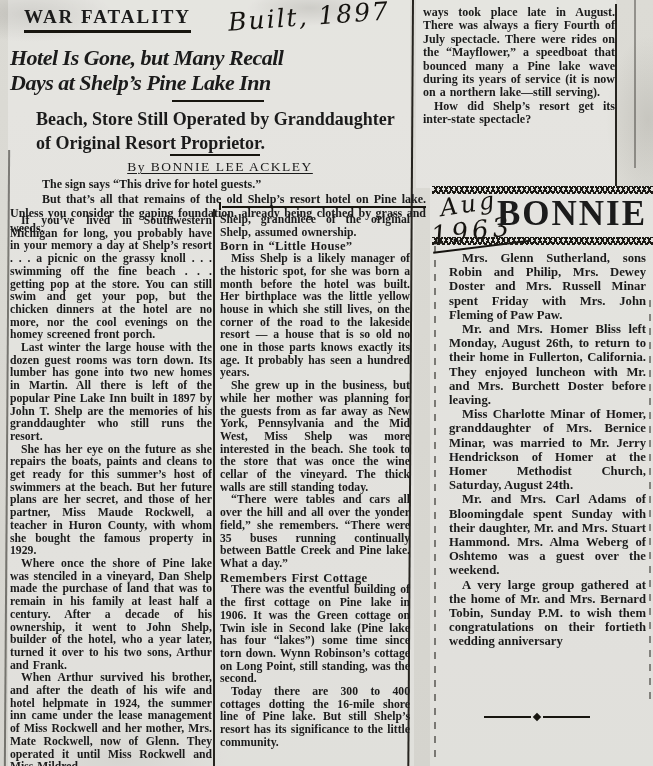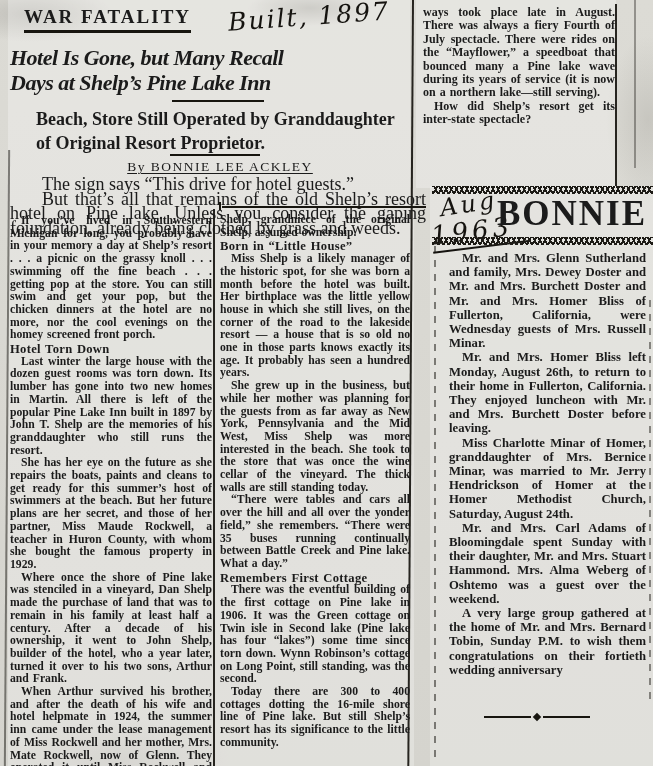--- a/index.html
+++ b/index.html
@@ -34,21 +34,21 @@
   .subhead{
     position:absolute;left:36px;top:108px;width:380px;
     font-weight:bold;font-size:18px;line-height:1.32;
   }
   .byline{
     position:absolute;left:20px;top:159px;width:400px;text-align:center;
     font-weight:normal;font-size:13.5px;letter-spacing:1.5px;
     text-decoration:underline;text-underline-offset:2px;
   }
   .lead{position:absolute;left:10px;top:177px;width:416px;
-    font-weight:normal;font-size:18px;line-height:14.6px;text-align:justify;}
+    font-weight:bold;font-size:12px;line-height:14.6px;text-align:justify;}
   .lead p{margin:0;text-indent:32px;}
   
   .col{position:absolute;font-weight:bold;font-size:11.7px;line-height:12.7px;
        text-align:justify;overflow:hidden;word-spacing:1px;}
   .col p{margin:0;text-indent:11px;}
   .col p.noind{text-indent:0;}
   .col h3{margin:1px 0 0 0;font-size:12.6px;text-indent:0;text-align:left;letter-spacing:.3px;}
   .col1{left:10px;top:215px;width:202px;height:551px;}
   .col2{left:220px;top:214px;width:190px;height:552px;}
   .col3{left:423px;top:6px;width:192px;height:182px;font-size:12px;line-height:13.4px;}
@@ -111,21 +111,20 @@
   <div class="lead">
     <p>The sign says “This drive for hotel guests.”</p>
     <p>But that’s all that remains of the old Shelp’s resort hotel on Pine lake. Unless you consider the gaping foundation, already being clothed by grass and weeds.</p>
   </div>
 
   <div class="tick" style="left:219px;top:202px;"></div>
   <div class="hrule" style="left:222px;top:206px;width:204px;height:1.5px;"></div>
 
   <div class="col col1">
     <p>If you’ve lived in Southwestern Michigan for long, you probably have in your memory a day at Shelp’s resort . . . a picnic on the grassy knoll . . . swimming off the fine beach . . . getting pop at the store. You can still swim and get your pop, but the chicken dinners at the hotel are no more, nor the cool evenings on the homey screened front porch.</p>
-    <h3>Hotel Torn Down</h3>
     <p>Last winter the large house with the dozen guest rooms was torn down. Its lumber has gone into two new homes in Martin. All there is left of the popular Pine Lake Inn built in 1897 by John T. Shelp are the memories of his granddaughter who still runs the resort.</p>
     <p>She has her eye on the future as she repairs the boats, paints and cleans to get ready for this summer’s host of swimmers at the beach. But her future plans are her secret, and those of her partner, Miss Maude Rockwell, a teacher in Huron County, with whom she bought the famous property in 1929.</p>
     <p>Where once the shore of Pine lake was stenciled in a vineyard, Dan Shelp made the purchase of land that was to remain in his family at least half a century. After a decade of his ownership, it went to John Shelp, builder of the hotel, who a year later, turned it over to his two sons, Arthur and Frank.</p>
     <p>When Arthur survived his brother, and after the death of his wife and hotel helpmate in 1924, the summer inn came under the lease management of Miss Rockwell and her mother, Mrs. Mate Rockwell, now of Glenn. They operated it until Miss Rockwell and Miss Mildred</p>
   </div>
 
   <div class="col col2">
     <p class="noind">Shelp, grandniece of the original Shelp, assumed ownership.</p>
     <h3>Born in “Little House”</h3>
     <p>Miss Shelp is a likely manager of the historic spot, for she was born a month before the hotel was built. Her birthplace was the little yellow house in which she still lives, on the corner of the road to the lakeside resort — a house that is so old no one in those parts knows exactly its age. It probably has seen a hundred years.</p>
@@ -142,21 +141,21 @@
     <p>How did Shelp’s resort get its inter-state spectacle?</p>
   </div>
 
   <div class="braid" style="top:186px;"></div>
   <div class="hand hand-aug">Aug</div>
   <div class="hand hand-1963">1963</div>
   <div class="doster-title">BONNIE</div>
   <div class="braid" style="top:237px;"></div>
 
   <div class="doster-body">
-    <p>Mr. and Mrs. Glenn Sutherland and family, Mrs. Dewey Doster and Mr. and Mrs. Burchett Doster and Mr. and Mrs. Homer Bliss of Fullerton, California, were Wednesday guests of Mrs. Russell Minar.</p>
+    <p>Mrs. Glenn Sutherland, sons Robin and Philip, Mrs. Dewey Doster and Mrs. Russell Minar spent Friday with Mrs. John Fleming of Paw Paw.</p>
     <p>Mr. and Mrs. Homer Bliss left Monday, August 26th, to return to their home in Fullerton, California. They enjoyed luncheon with Mr. and Mrs. Burchett Doster before leaving.</p>
     <p>Miss Charlotte Minar of Homer, granddaughter of Mrs. Bernice Minar, was married to Mr. Jerry Hendrickson of Homer at the Homer Methodist Church, Saturday, August 24th.</p>
     <p>Mr. and Mrs. Carl Adams of Bloomingdale spent Sunday with their daughter, Mr. and Mrs. Stuart Hammond. Mrs. Alma Weberg of Oshtemo was a guest over the weekend.</p>
     <p>A very large group gathered at the home of Mr. and Mrs. Bernard Tobin, Sunday P.M. to wish them congratulations on their fortieth wedding anniversary</p>
   </div>
 
   <div class="end-divider">
     <span class="line"></span>
     <span class="diamond"></span>
     <span class="line"></span>

